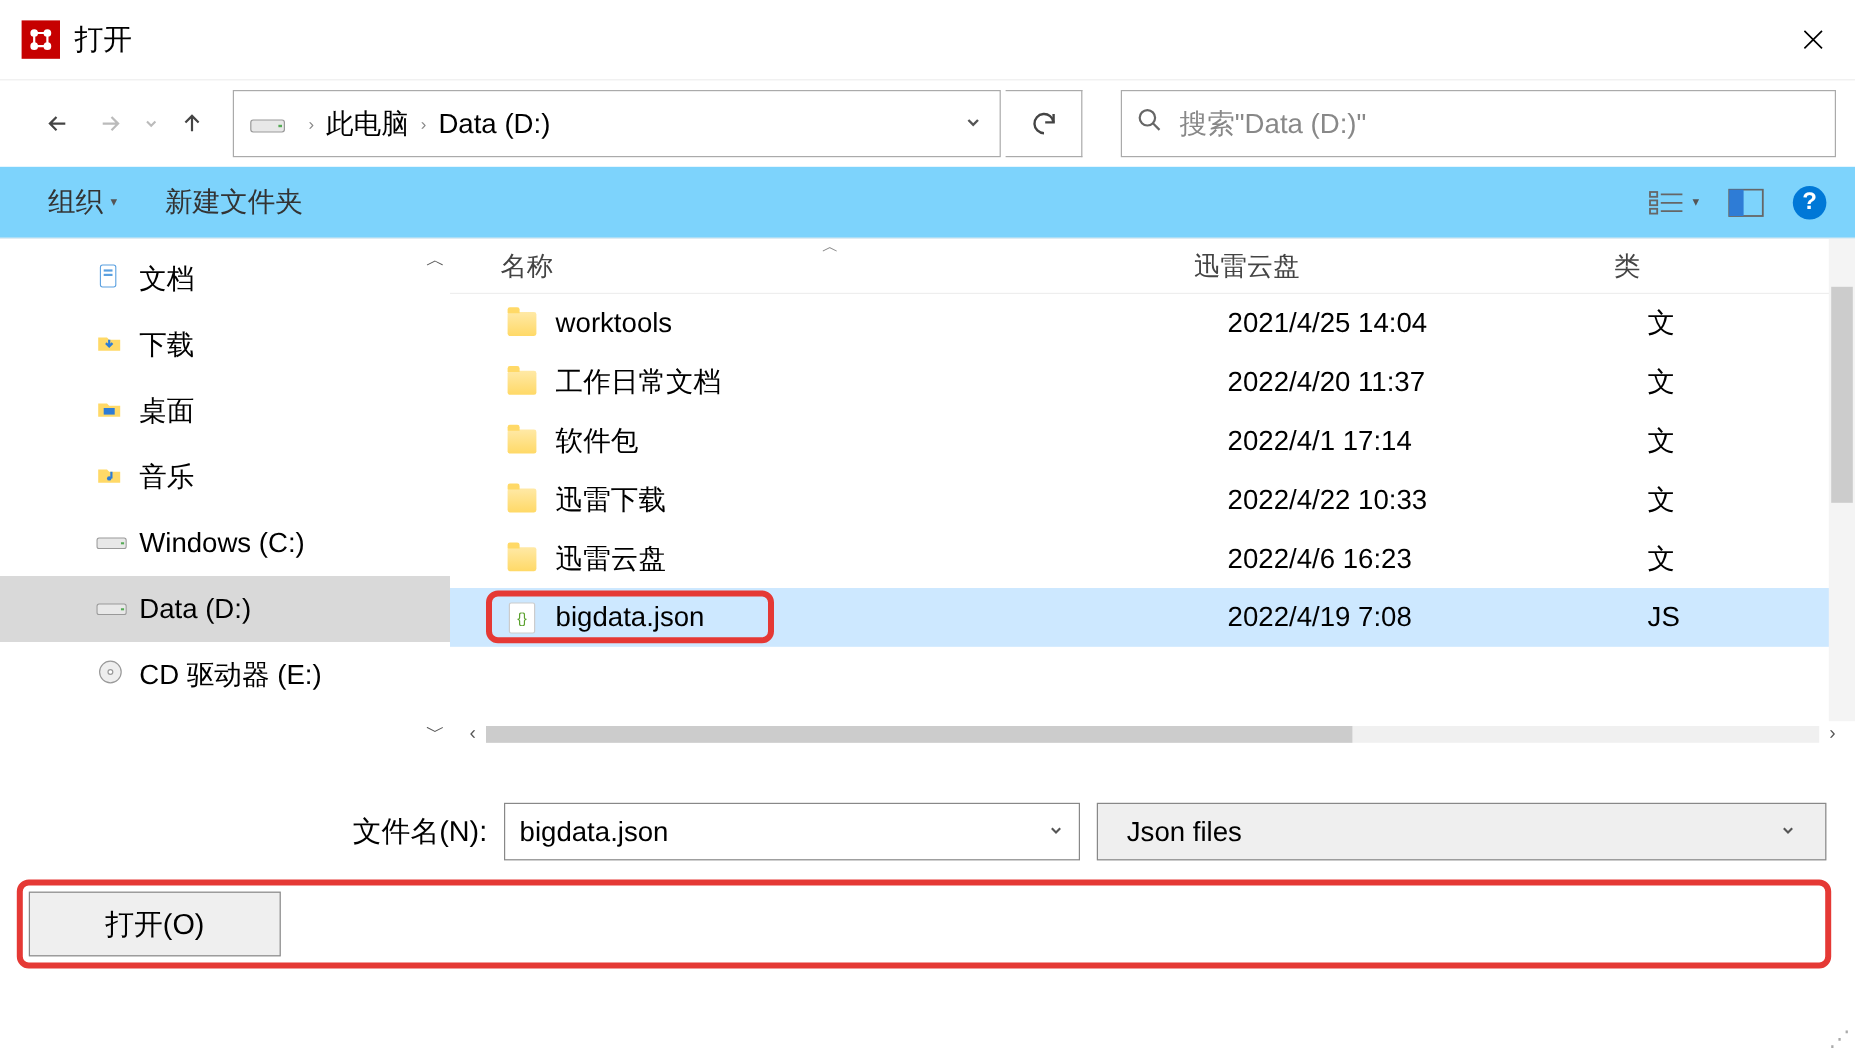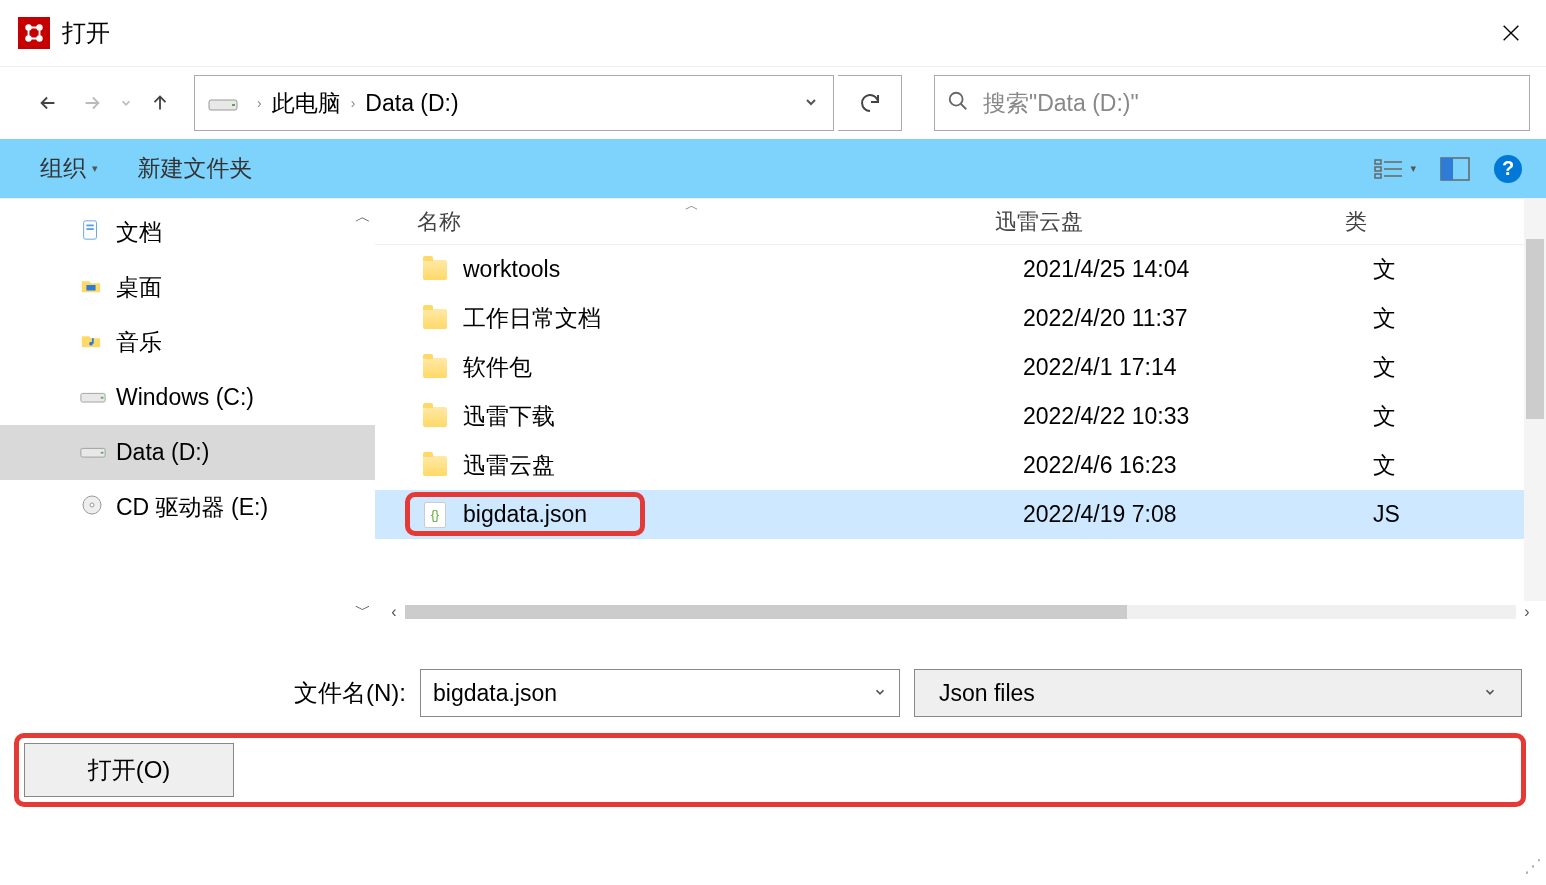--- a/index.html
+++ b/index.html
@@ -442,20 +442,27 @@
           <span class="si-icon"><svg width="22" height="22" viewBox="0 0 24 24">
               <rect x="4" y="2" width="14" height="20" rx="2" fill="#fff" stroke="#5aa0e0"></rect>
               <rect x="7" y="6" width="8" height="2" fill="#5aa0e0"></rect>
               <rect x="7" y="10" width="8" height="2" fill="#5aa0e0"></rect>
             </svg></span>
           <span>文档</span>
         </div>
         <div class="sidebar-item">
           <span class="si-icon"><svg width="22" height="22" viewBox="0 0 24 24">
               <path d="M2 8h8l2 2h10v10H2z" fill="#ffd967"></path>
+              <path d="M12 10v6m-3-3l3 3 3-3" stroke="#2e7cd6" stroke-width="2" fill="none"></path>
+            </svg></span>
+          <span>下载</span>
+        </div>
+        <div class="sidebar-item">
+          <span class="si-icon"><svg width="22" height="22" viewBox="0 0 24 24">
+              <path d="M2 8h8l2 2h10v10H2z" fill="#ffd967"></path>
               <rect x="7" y="12" width="10" height="6" fill="#2e7cd6"></rect>
             </svg></span>
           <span>桌面</span>
         </div>
         <div class="sidebar-item">
           <span class="si-icon"><svg width="22" height="22" viewBox="0 0 24 24">
               <path d="M2 8h8l2 2h10v10H2z" fill="#ffd967"></path>
               <path d="M14 10v6" stroke="#2e7cd6" stroke-width="2"></path>
               <circle cx="12" cy="16" r="2" fill="#2e7cd6"></circle>
             </svg></span>

